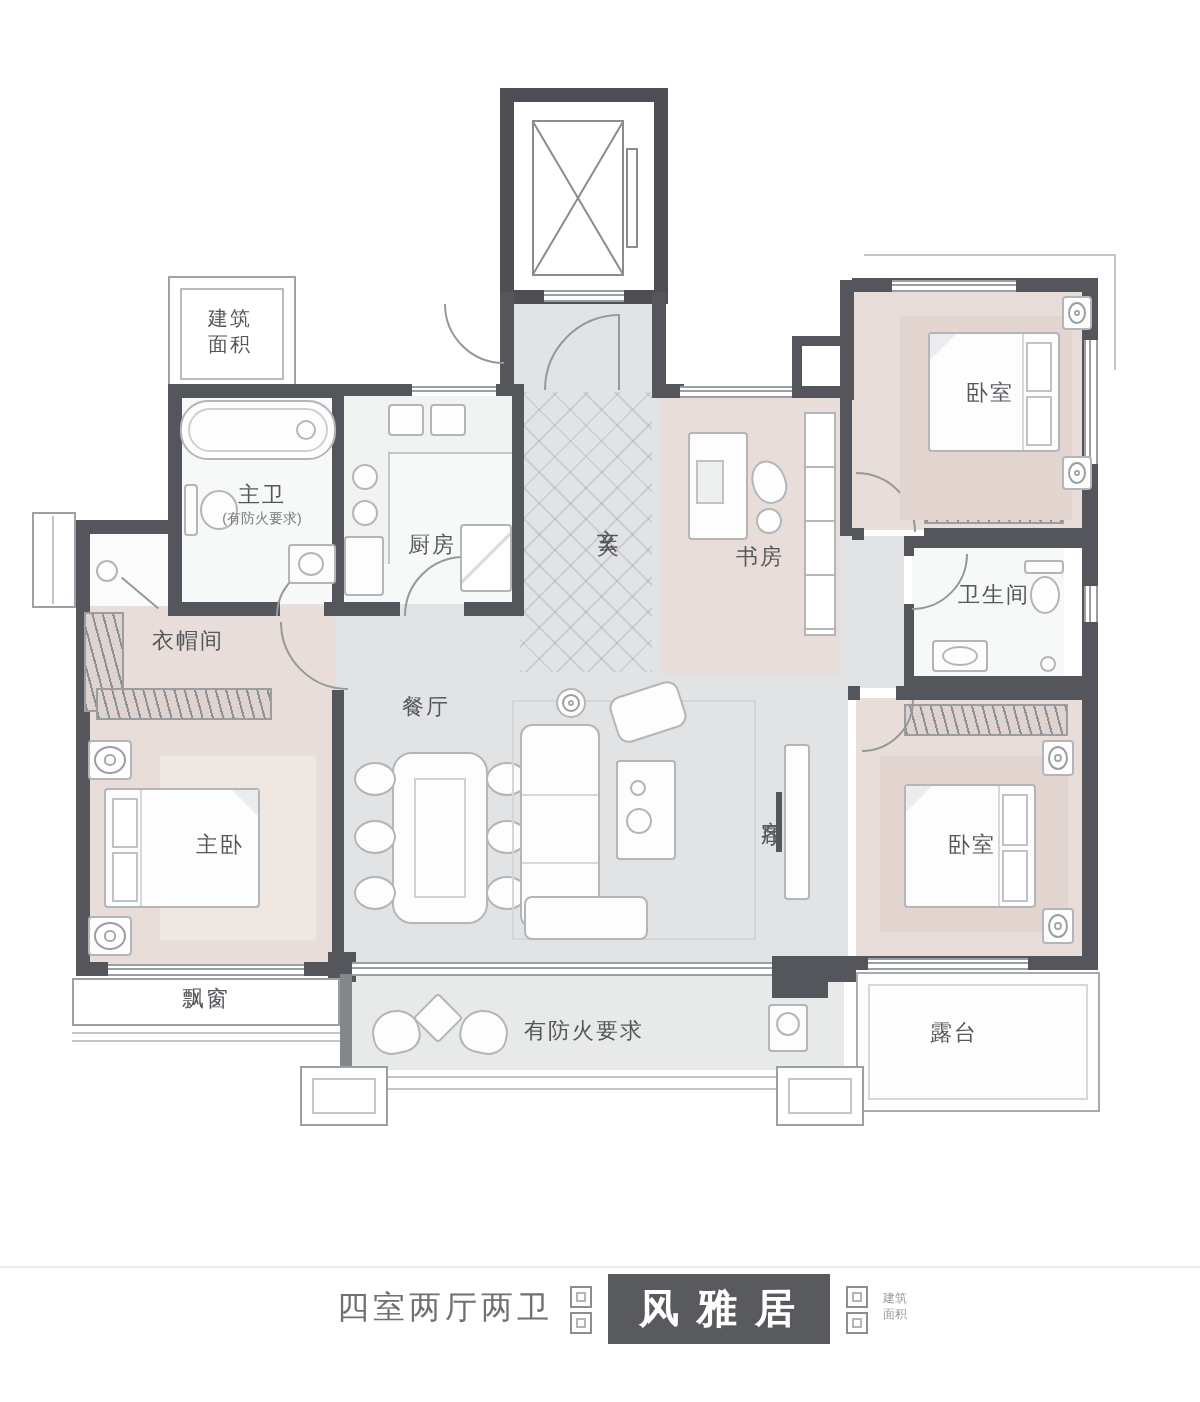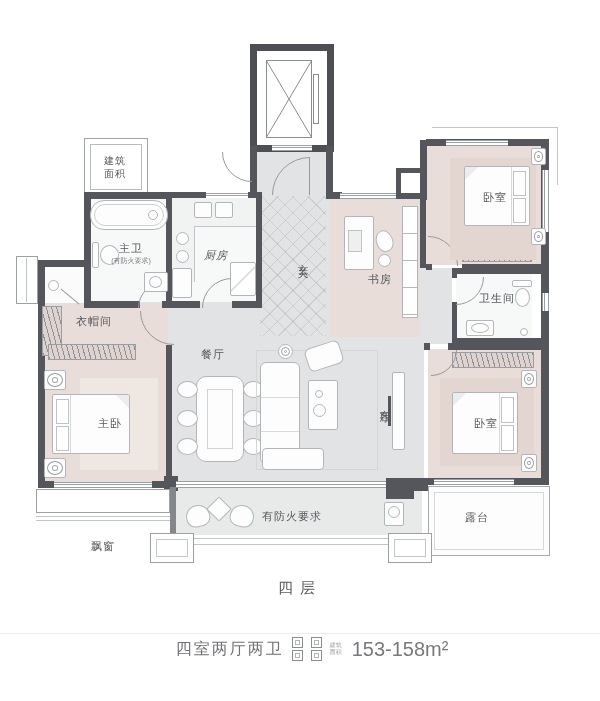--- a/index.html
+++ b/index.html
@@ -245,44 +245,43 @@
 
   <div class="furn" style="left:186px;top:505px;width:24px;height:22px;border-radius:50% 50% 40% 40%;transform:rotate(-12deg);"></div>
   <div class="furn" style="left:210px;top:500px;width:18px;height:18px;transform:rotate(45deg);"></div>
   <div class="furn" style="left:230px;top:505px;width:24px;height:22px;border-radius:50% 50% 40% 40%;transform:rotate(12deg);"></div>
   <div class="furn" style="left:384px;top:502px;width:20px;height:24px;"></div>
   <div class="furn circ" style="left:388px;top:506px;width:12px;height:12px;"></div>
 
   <div class="lbl" style="left:116px;top:167px;white-space:normal;width:24px;font-size:10px;letter-spacing:1px;">建筑面积</div>
   <div class="lbl" style="left:131px;top:249px;">主卫</div>
   <div class="lbl note" style="left:131px;top:261px;">(有防火要求)</div>
-  <div class="lbl" style="left:216px;top:256px;font-style:italic;">厨房</div>
+  <div class="lbl" style="left:216px;top:274px;">厨房</div>
   <div class="lbl vlbl" style="left:302px;top:258px;">玄关</div>
   <div class="lbl" style="left:380px;top:280px;">书房</div>
   <div class="lbl" style="left:495px;top:198px;">卧室</div>
   <div class="lbl" style="left:497px;top:299px;">卫生间</div>
   <div class="lbl" style="left:94px;top:322px;">衣帽间</div>
   <div class="lbl" style="left:110px;top:424px;">主卧</div>
   <div class="lbl" style="left:213px;top:355px;">餐厅</div>
   <div class="lbl vlbl" style="left:384px;top:404px;">客厅</div>
   <div class="lbl" style="left:486px;top:424px;">卧室</div>
-  <div class="lbl" style="left:103px;top:501px;margin-top:46px;">飘窗</div>
+  <div class="lbl" style="left:103px;top:501px;">飘窗</div>
   <div class="lbl" style="left:292px;top:517px;">有防火要求</div>
   <div class="lbl" style="left:477px;top:518px;">露台</div>
 </div>
 
-<div class="floorcap">四层</div>
 
 <div class="line" style="left:0;top:633px;width:600px;height:1px;background:#ededee;"></div>
 <div class="banner">
   <span class="b-type">四室两厅两卫</span>
   <span class="orn">
         <span></span>
         <span></span>
       </span>
+  <span class="b-name">风雅居</span>
   <span class="orn">
         <span></span>
         <span></span>
       </span>
   <span class="b-arealbl">建筑面积</span>
-  <span class="b-area">153-158m²</span>
 </div>
 </div>
 
 </body></html>

